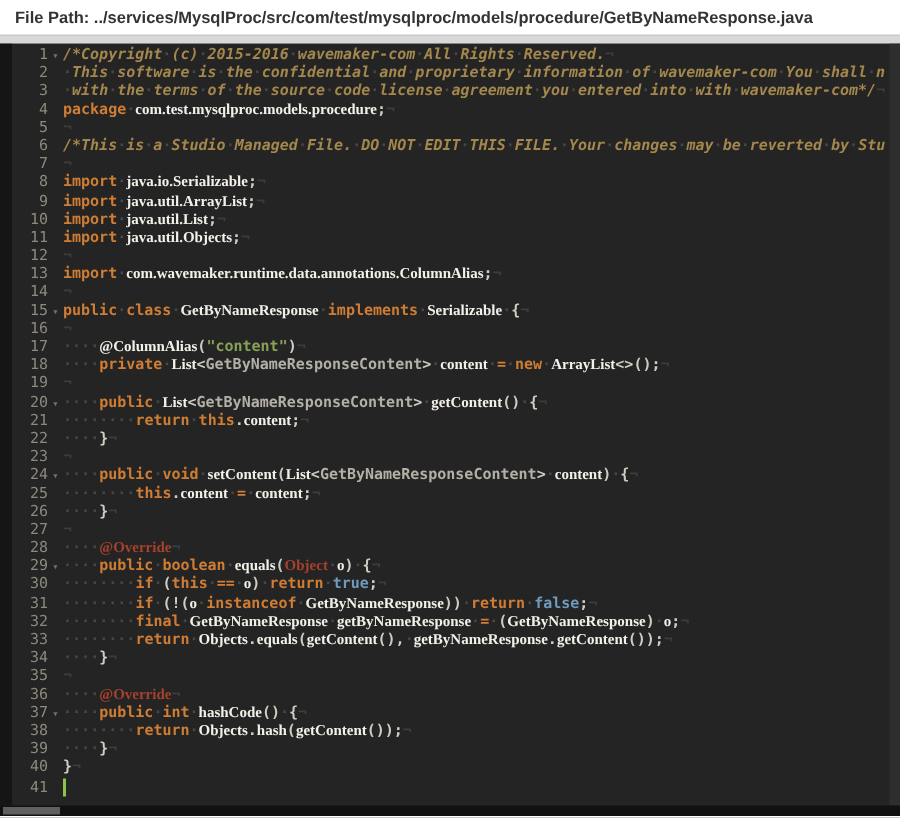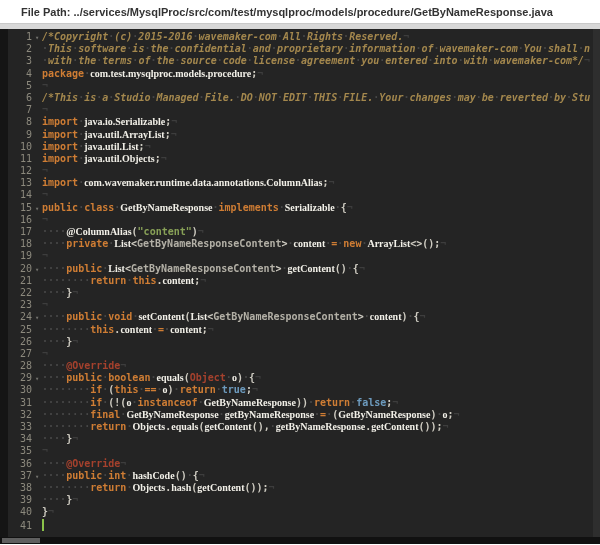--- a/index.html
+++ b/index.html
@@ -1,36 +1,36 @@
 <!DOCTYPE html>
 <html style="--bg: #242424; --gutterStrip: #151515; --lineNumber: #8c897d; --keyword: #cf7d34; --comment: #a3874d; --string: #88a157; --bool: #6d9bbe; --red: #a5412d; --name: #f2f0e8; --plain: #cfccc2; --generic: #b3b0a6; --dots: #474747; --eol: #3d3d3d; --cursor: #8bc34a; --scrollTrack: #2e2e2e; --headerBg: #ffffff; --headerText: #333333; --strip: #d8d8d8; --bottomDark: #111111; --bottomCorner: #5f5f5f;"><head>
 <meta charset="utf-8">
 <style>
   html,body{margin:0;padding:0;width:600px;height:545px;overflow:hidden;background:#ffffff;}
   .header{
     height:24px;background:var(--headerBg,#ffffff);display:flex;align-items:center;
-    padding-left:21px;border-bottom:1px solid #c9c9c9;
+    padding-left:10px;border-bottom:1px solid #c9c9c9;
     font-family:"Liberation Sans",sans-serif;font-size:11px;font-weight:bold;color:var(--headerText,#333);
     box-sizing:border-box;
   }
   .sub-strip{height:5px;background:var(--strip,#d8d8d8);}
   .editor{
     position:relative;height:515px;background:var(--bg,#242424);overflow:hidden;
     font-family:"DejaVu Sans Mono","Liberation Mono",monospace;font-size:10px;font-weight:bold;
   }
   .gutter-strip{position:absolute;left:0;top:0;bottom:7px;width:8px;background:var(--gutterStrip,#151515);}
   #code-lines{position:absolute;left:8px;top:2px;right:0;white-space:pre;}
   .line{height:12.2px;line-height:12.2px;white-space:pre;}
   .ln{display:inline-block;width:24px;text-align:right;color:var(--lineNumber,#8c897d);font-weight:normal;}
   .fold{display:inline-block;width:10px;text-align:center;color:#72716c;font-size:7px;}
   .t-k{color:var(--keyword,#cf7d34);}
   .t-c{color:var(--comment,#a3874d);font-style:italic;}
   .t-s{color:var(--string,#88a157);}
   .t-b{color:var(--bool,#6d9bbe);}
-  .t-r{color:var(--red,#a5412d);}
+  .t-r{color:var(--red,#a5412d);font-family:Liberation Serif, serif;}
   .t-n{color:var(--name,#f2f0e8);font-family:Liberation Serif, serif;}
   .t-p{color:var(--plain,#cfccc2);}
   .t-g{color:var(--generic,#b3b0a6);}
   .sp{color:var(--dots,#474747);}
   .eol{color:var(--eol,#3d3d3d);}
   .cursor{display:inline-block;width:2px;height:12px;background:var(--cursor,#8bc34a);vertical-align:text-bottom;}
   .vscroll{position:absolute;right:0;top:0;bottom:7px;width:7px;background:var(--scrollTrack,#2e2e2e);}
   .bottom-bar{position:absolute;left:0;right:0;bottom:0;height:7px;background:var(--bottomDark,#111111);}
   .bottom-corner{position:absolute;left:2px;top:1px;width:38px;height:5px;background:var(--bottomCorner,#5f5f5f);}
 </style>

